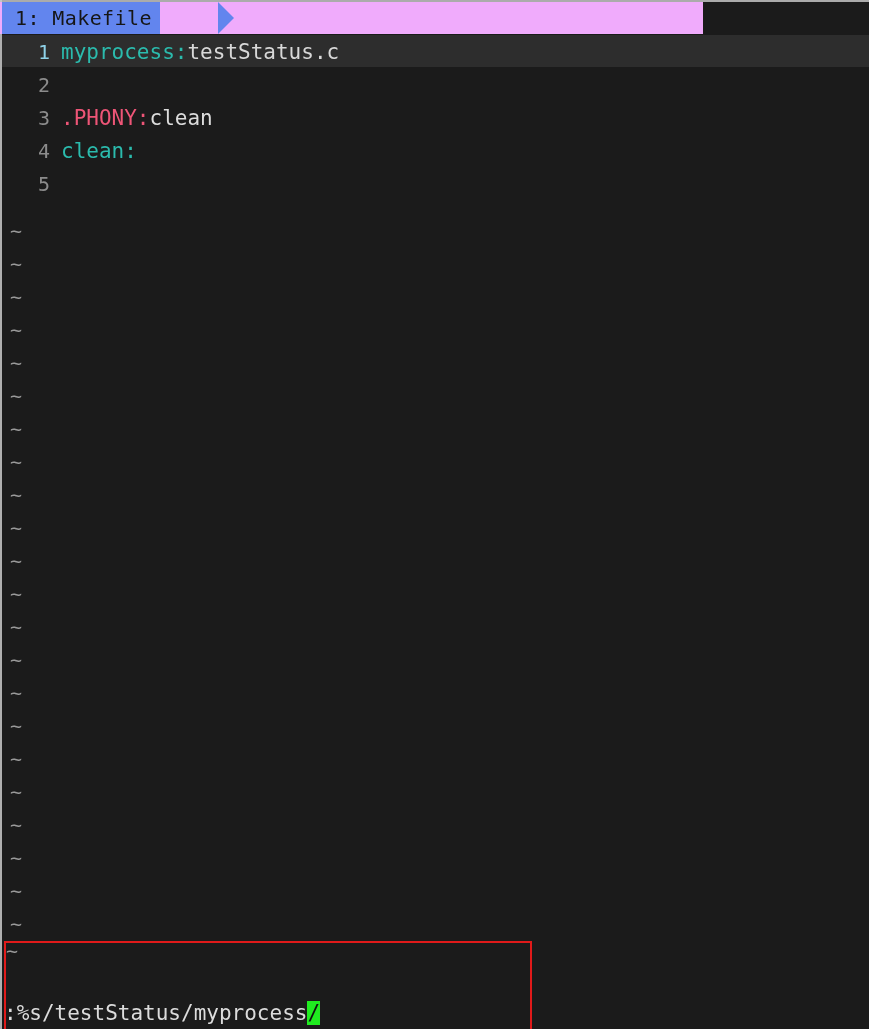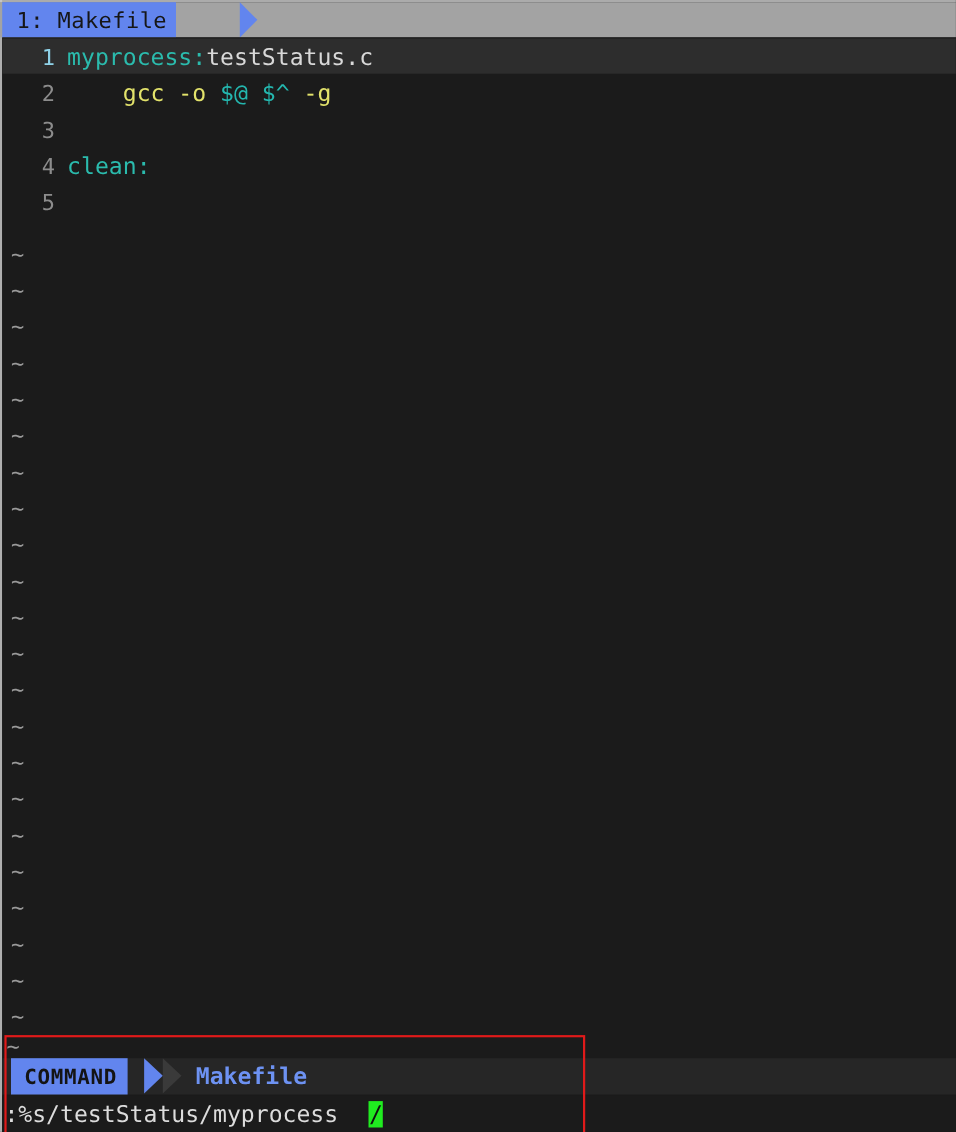--- a/index.html
+++ b/index.html
@@ -31,22 +31,22 @@
     left: 0; top: 0;
     width: 869px; height: 2px;
     background: #cfcfcf;
     opacity: .8;
   }
 
   
   .tabline {
     position: absolute;
     left: 0; top: 2px;
-    width: 869px; height: 32px;
-    background: #a3a3a3;
+    width: 703px; height: 32px;
+    background: #f0abfc;
   }
   .tab {
     position: absolute;
     left: 2px; top: 0;
     height: 32px;
     display: flex;
     align-items: center;
     background: #6285ee;
     padding-left: 13px;
     padding-right: 8px;
@@ -200,21 +200,20 @@
   .cmdline {
     position: absolute;
     left: 2px; top: 996px;
     width: 867px; height: 33px;
     background: #1b1b1b;
     display: flex;
     align-items: center;
     font-size: 21px;
     white-space: pre;
     font-family: "DejaVu Sans Mono", "Liberation Mono", monospace;
-    gap: 28px;
   }
   .cmd-text {
     color: #dcdcdc;
     padding-left: 2px;
     white-space: pre;
   }
   .cmd-cursor {
     background: #20ec20;
     color: #101010;
     white-space: pre;
@@ -253,22 +252,22 @@
     <div class="tab">
       <span class="tab-label">1: Makefile</span>
     </div>
     <div class="tab-arrow"></div>
   </div>
 
   <div class="editor">
     <div class="cursorline"></div>
     <div id="code-lines">
         <div class="code-row" style="top: 1px;"><span class="lnum cur">1</span><span class="ltext"><span class="s-target">myprocess</span><span class="s-colon">:</span><span class="s-dep">testStatus.c</span></span></div>
-        <div class="code-row" style="top: 34px;"><span class="lnum">2</span><span class="ltext"><span class="s-cmd">    gcc -o </span><span class="s-var">$@</span><span class="s-cmd"> </span><span class="s-var">$^</span><span class="s-cmd"> -g</span></span></div>
-        <div class="code-row" style="top: 67px;"><span class="lnum">3</span></div>
+        <div class="code-row" style="top: 34px;"><span class="lnum">2</span></div>
+        <div class="code-row" style="top: 67px;"><span class="lnum">3</span><span class="ltext"><span class="s-phony">.PHONY</span><span class="s-phony">:</span><span class="s-plain">clean</span></span></div>
         <div class="code-row" style="top: 100px;"><span class="lnum">4</span><span class="ltext"><span class="s-target">clean</span><span class="s-colon">:</span></span></div>
         <div class="code-row" style="top: 133px;"><span class="lnum">5</span></div>
       </div>
     <div id="tilde-col">
         <div class="tilde" style="top: 181px;">~</div>
         <div class="tilde" style="top: 214px;">~</div>
         <div class="tilde" style="top: 247px;">~</div>
         <div class="tilde" style="top: 280px;">~</div>
         <div class="tilde" style="top: 313px;">~</div>
         <div class="tilde" style="top: 346px;">~</div>
@@ -288,28 +287,20 @@
         <div class="tilde" style="top: 808px;">~</div>
         <div class="tilde" style="top: 841px;">~</div>
         <div class="tilde" style="top: 874px;">~</div>
       </div>
   </div>
 
   <div class="statusblock"></div>
 
   <div class="status-tilde">~</div>
 
-  <div class="statusline">
-    <div class="mode-seg">
-      <span class="mode-label">COMMAND</span>
-    </div>
-    <div class="mode-arrow"></div>
-    <div class="mode-arrow2"></div>
-    <div class="status-file">Makefile</div>
-  </div>
 
   <div class="cmdline">
     <span class="cmd-text">:%s/testStatus/myprocess</span><span class="cmd-cursor">/</span>
   </div>
 
   <div class="annot-box"></div>
 
 
 </div>
 

